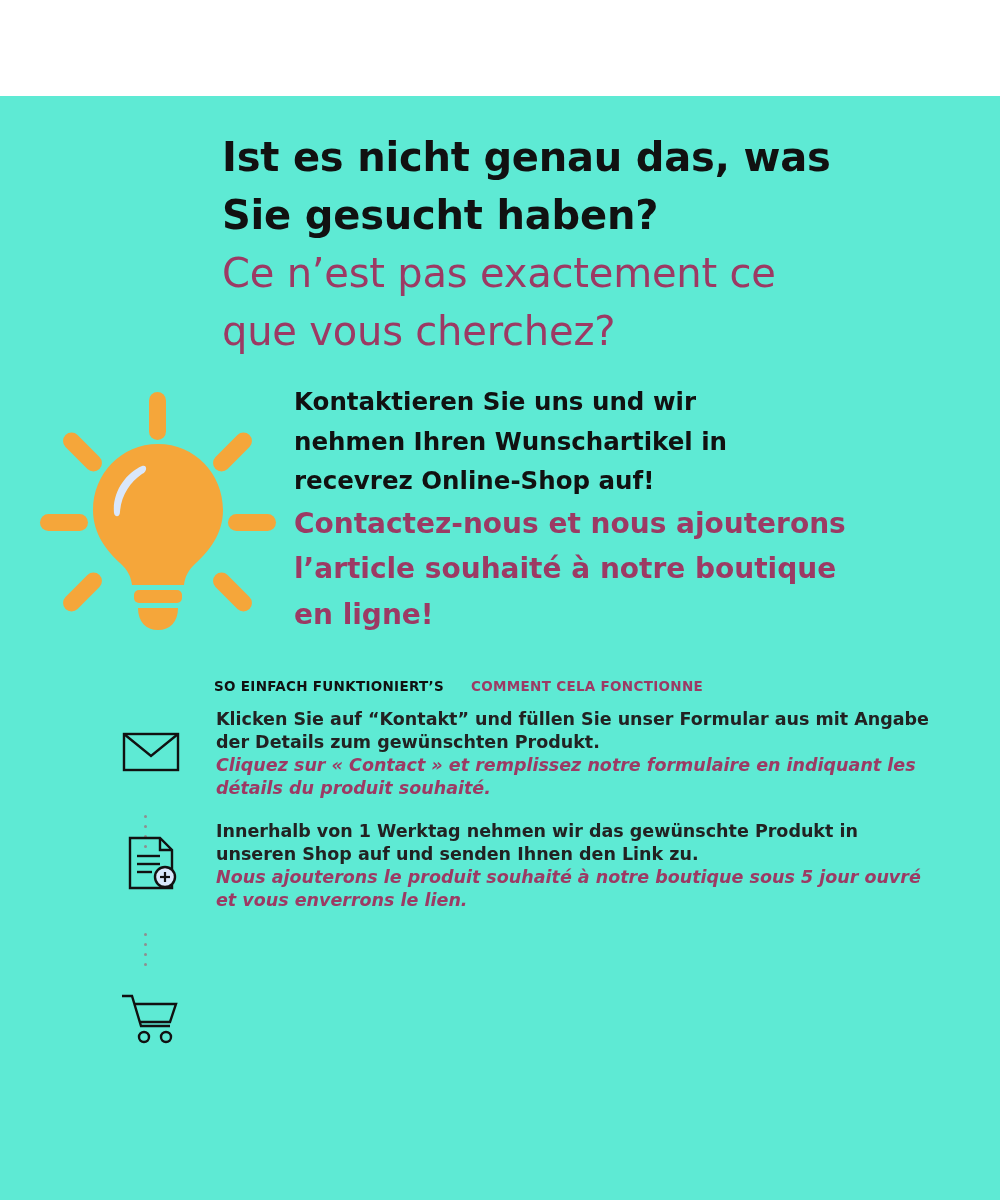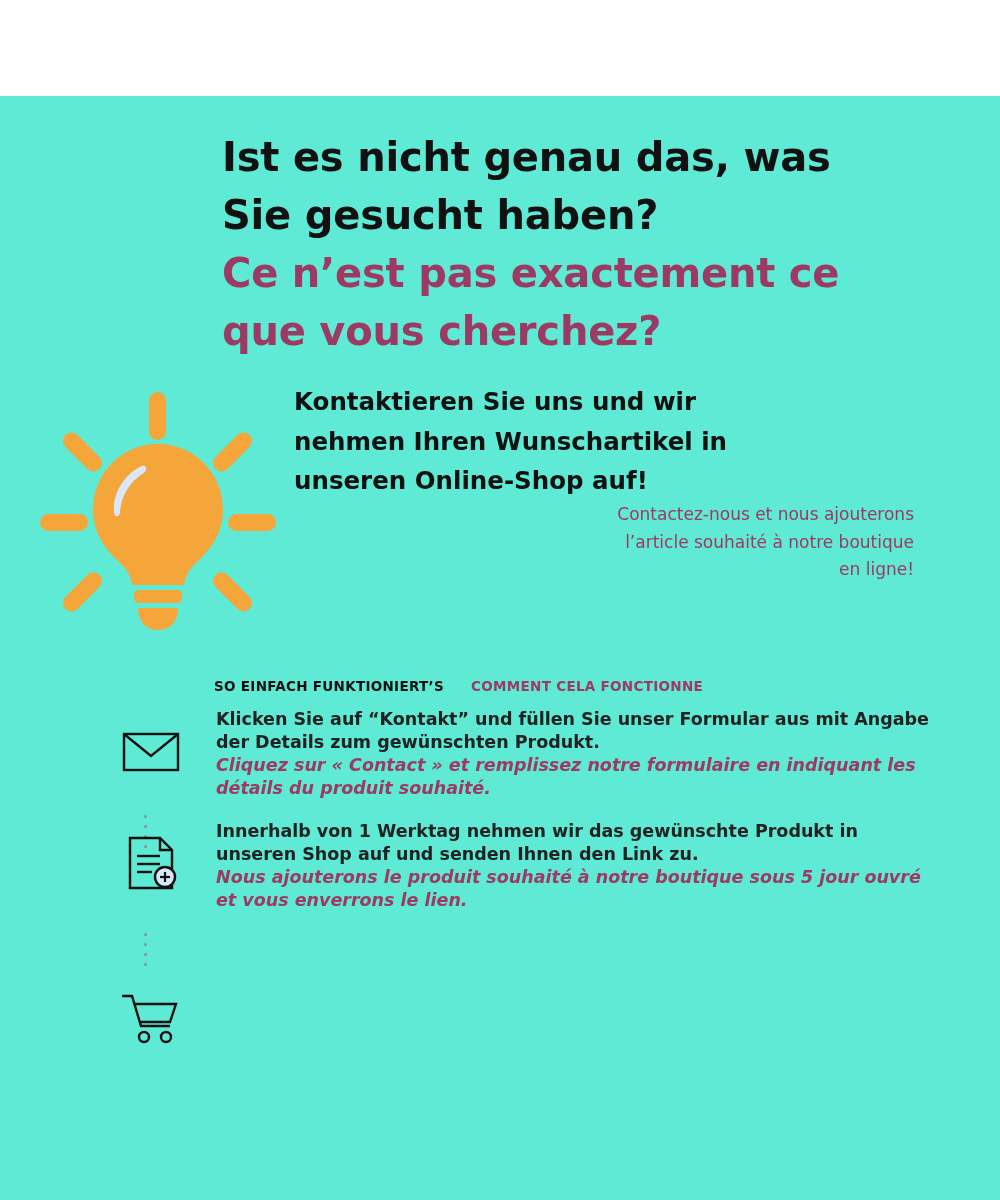--- a/index.html
+++ b/index.html
@@ -30,21 +30,21 @@
   }
   .headline .de {
     font-size: 40px;
     font-weight: bold;
     line-height: 1.45;
     color: #111111;
     letter-spacing: -0.2px;
   }
   .headline .fr {
     font-size: 40px;
-    font-weight: bold;
+    font-weight: normal;
     line-height: 1.45;
     color: #9c3a64;
     letter-spacing: -0.2px;
   }
   
   .bulb-wrap {
     position: absolute;
     left: 38px;
     top: 290px;
     width: 240px;
@@ -57,25 +57,24 @@
     top: 286px;
     width: 620px;
   }
   .intro .de {
     font-size: 24.5px;
     font-weight: bold;
     line-height: 1.62;
     color: #111111;
   }
   .intro .fr {
-    font-size: 17px;
-    font-weight: normal;
+    font-size: 28px;
+    font-weight: bold;
     line-height: 1.62;
     color: #9c3a64;
-    text-align: right;
   }
   
   .hiw-title {
     position: absolute;
     left: 214px;
     top: 580px;
     white-space: nowrap;
   }
   .hiw-title .de {
     font-size: 13.5px;
@@ -169,21 +168,21 @@
 
         <rect x="96" y="204" width="48" height="13" rx="5"></rect>
         <path d="M100 222 L 140 222 C 140 236 132 244 120 244 C 108 244 100 236 100 222 Z"></path>
       </g>
     </svg>
   </div>
 
   <div class="intro">
     <div class="de">Kontaktieren Sie uns und wir</div>
     <div class="de">nehmen Ihren Wunschartikel in</div>
-    <div class="de">unseren Online-Shop auf!</div>
+    <div class="de">recevrez Online-Shop auf!</div>
     <div class="fr">Contactez-nous et nous ajouterons</div>
     <div class="fr">l’article souhaité à notre boutique</div>
     <div class="fr">en ligne!</div>
   </div>
 
   <div class="hiw-title">
     <span class="de">SO EINFACH FUNKTIONIERT’S</span>
     <span class="fr">COMMENT CELA FONCTIONNE</span>
   </div>
 

